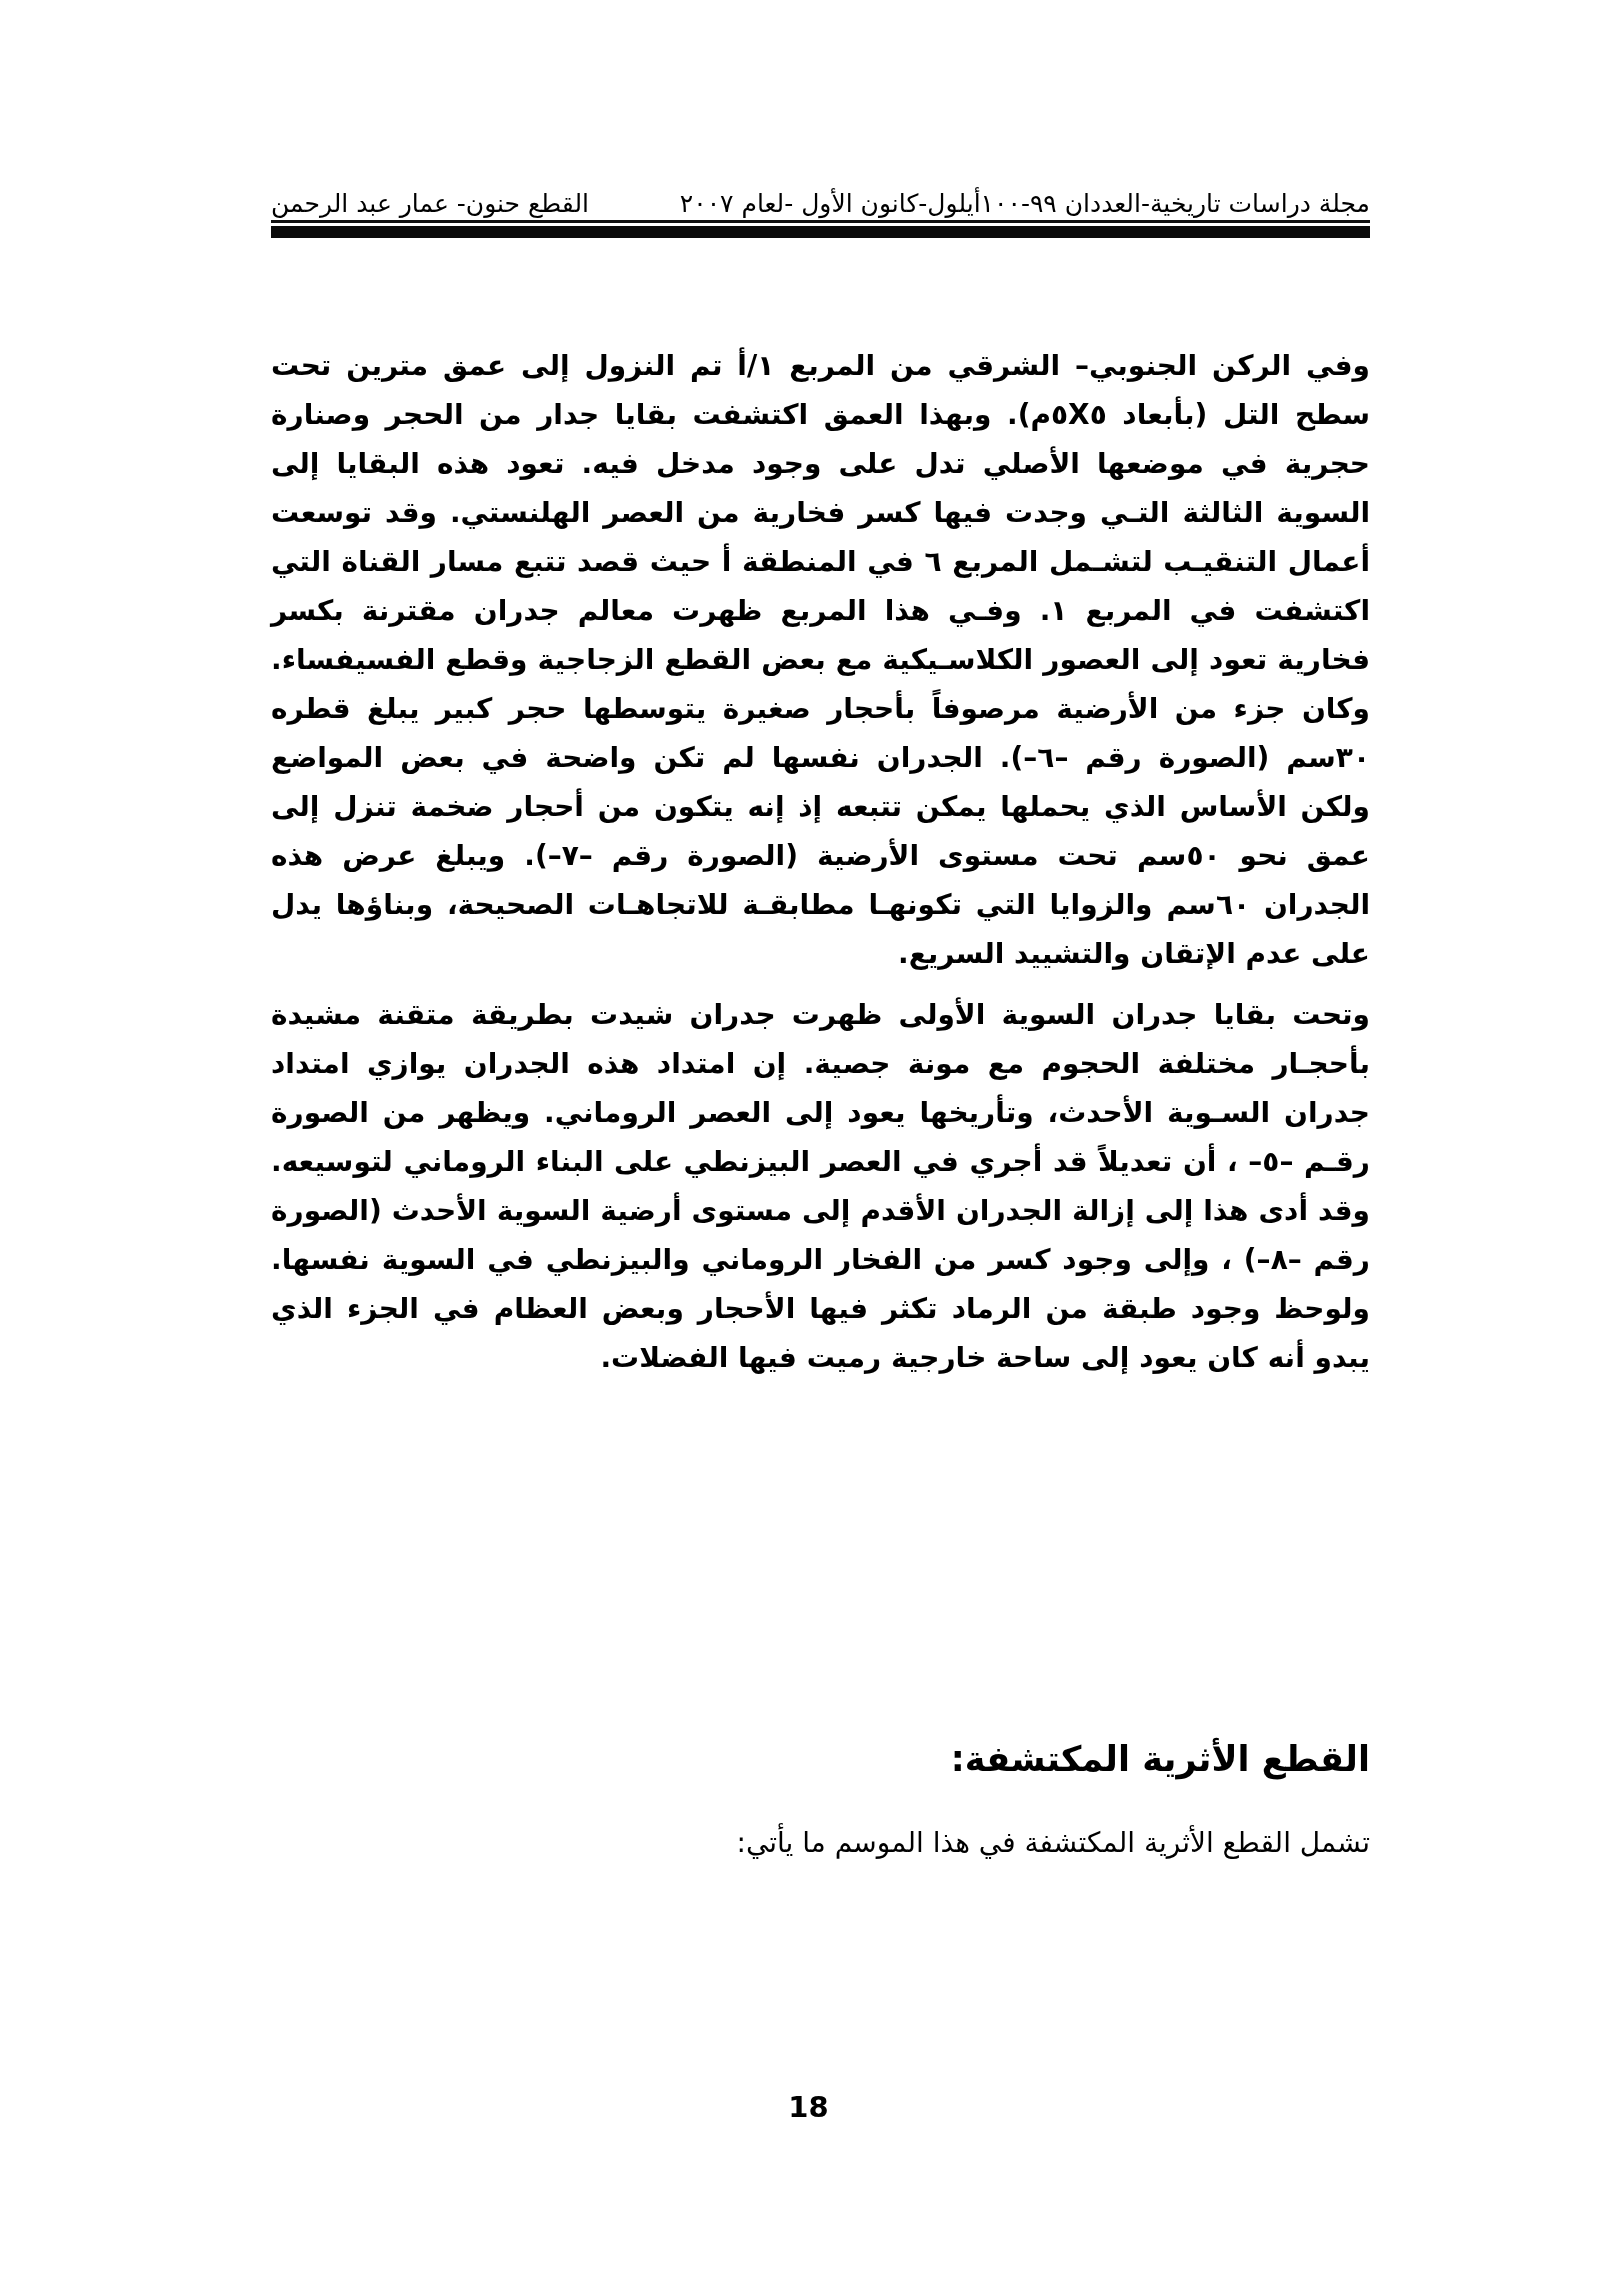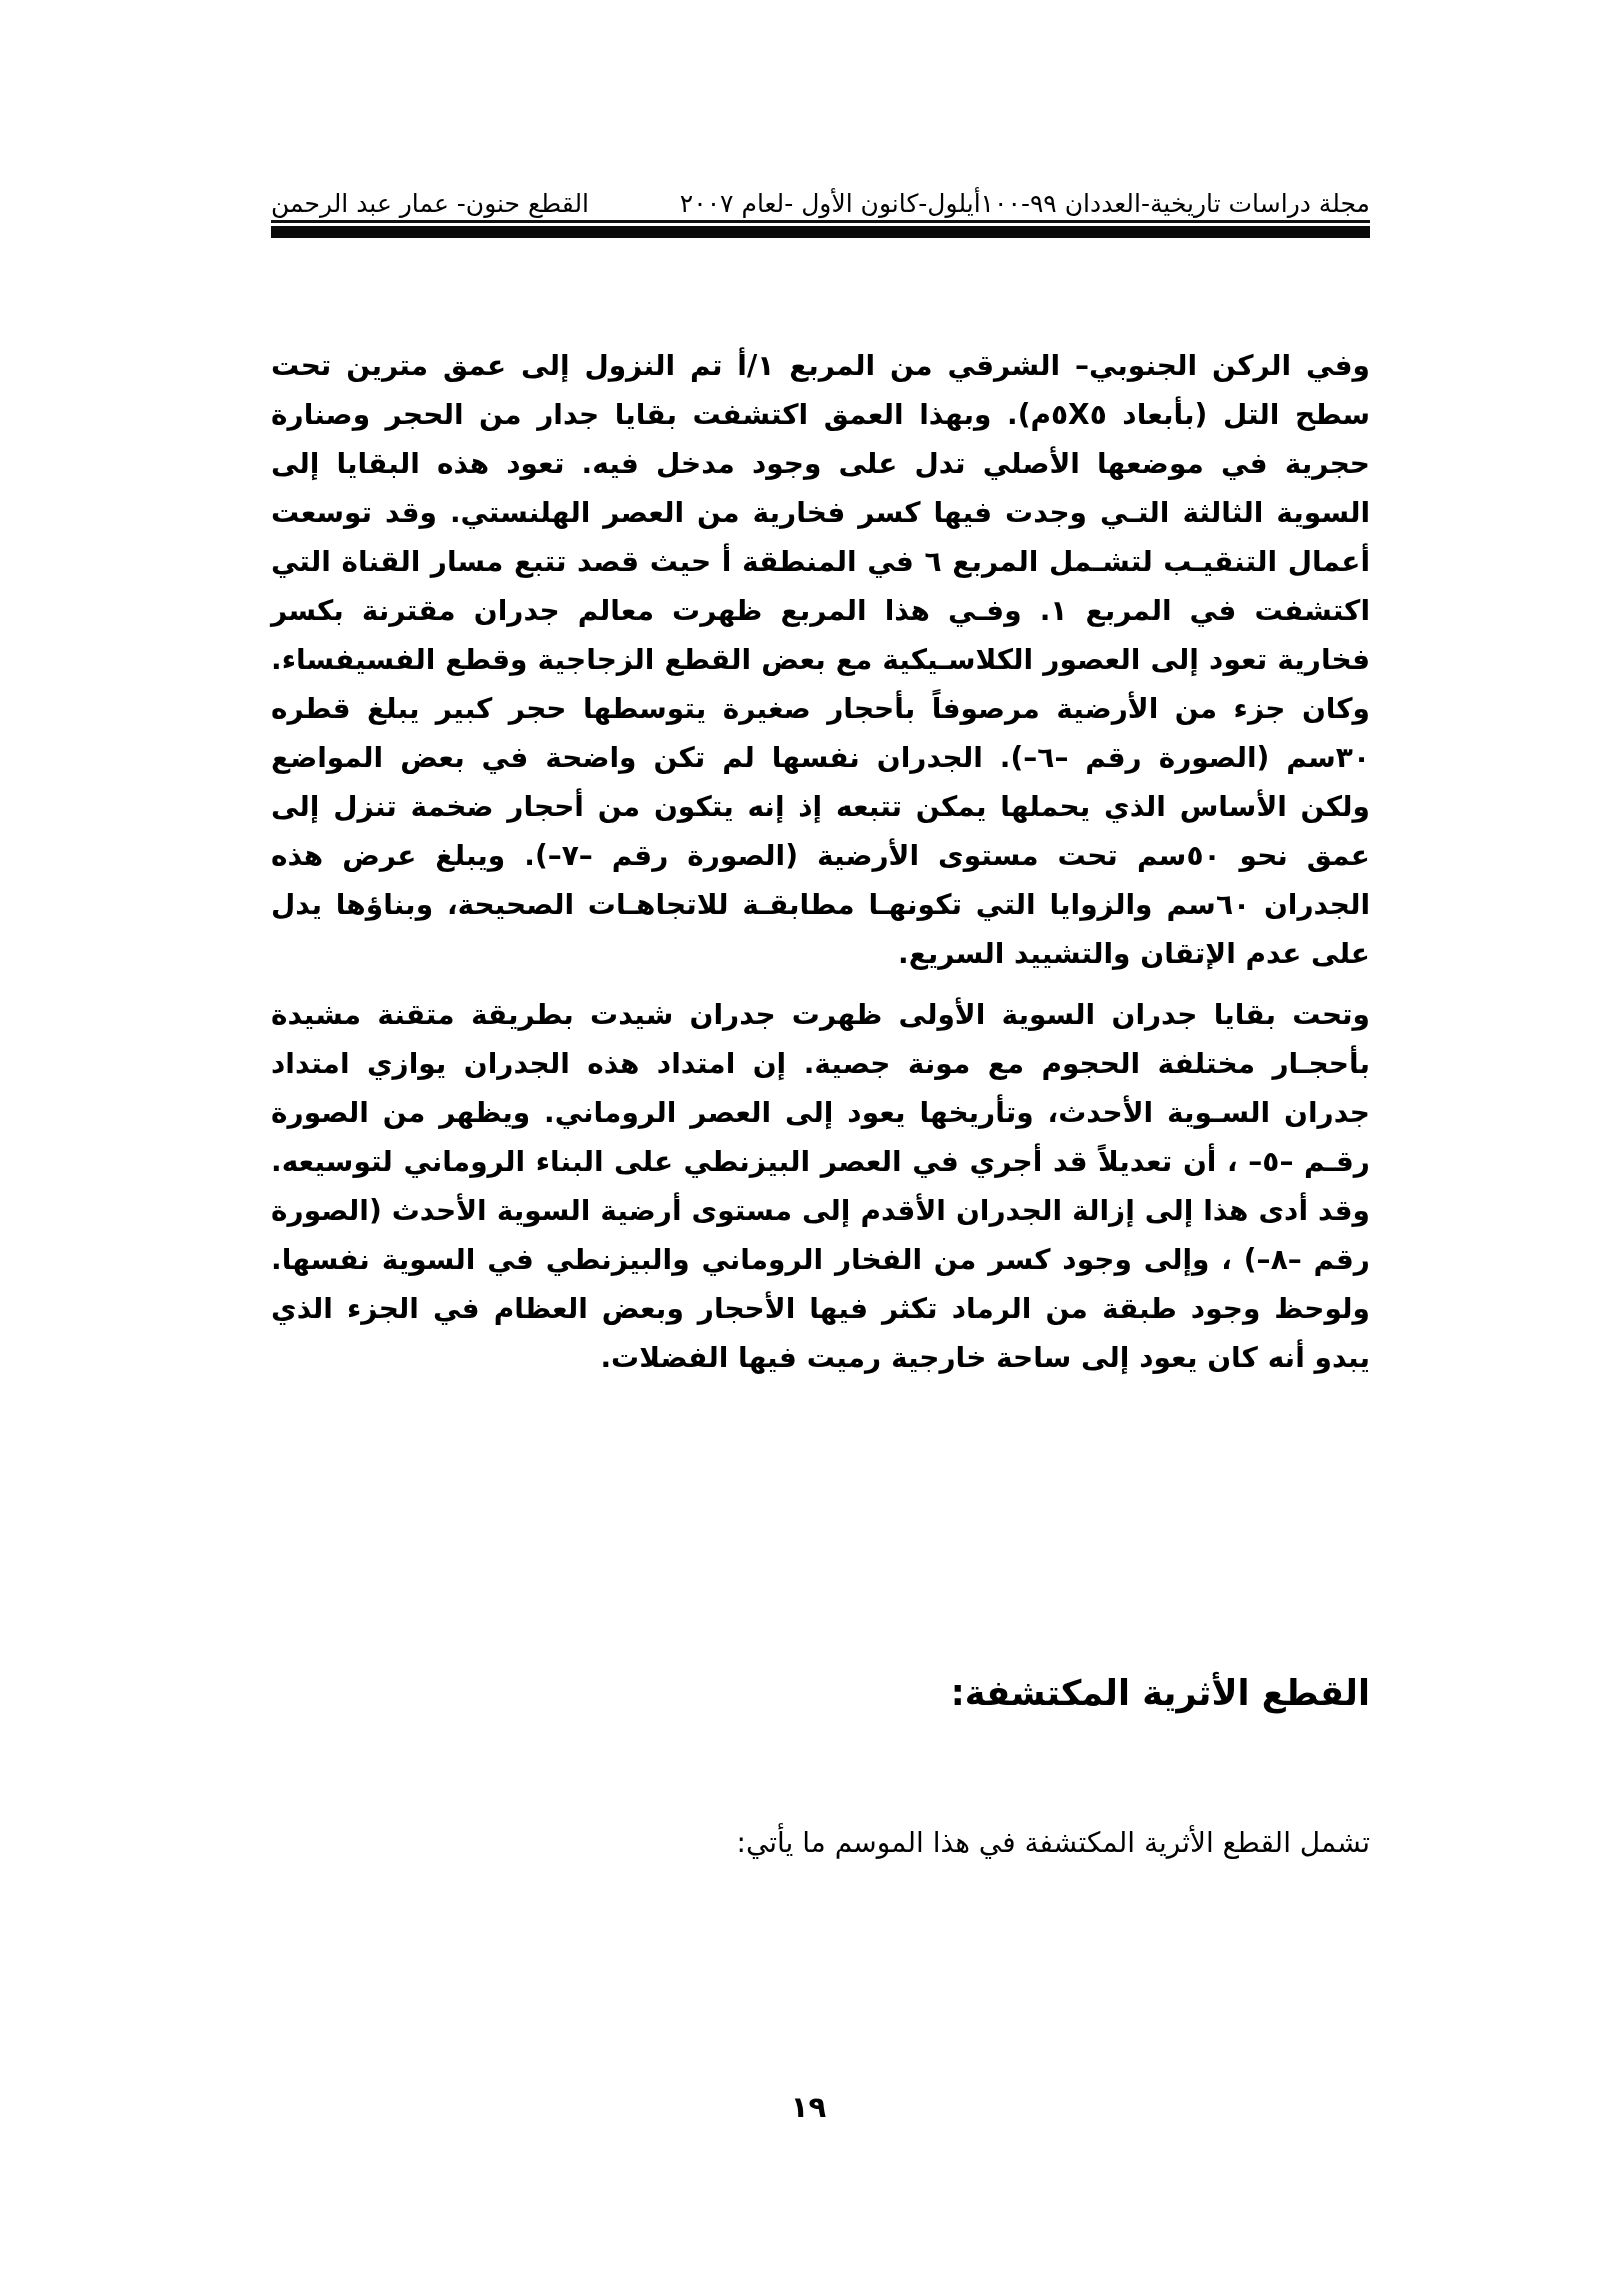--- a/index.html
+++ b/index.html
@@ -71,21 +71,21 @@
   .body-text p {
     margin: 0;
     text-align: justify;
   }
   .body-text p.para2 {
     margin-top: 11.8px;
   }
   .section-heading {
     position: absolute;
     left: 271px;
-    top: 1668px;
+    top: 1734px;
     width: 1099px;
     direction: rtl;
     text-align: right;
     font-size: 35px;
     font-weight: bold;
     line-height: 51px;
   }
   .section-intro {
     position: absolute;
     left: 271px;
@@ -122,16 +122,16 @@
   <div class="header-rule-thick"></div>
 
   <div class="body-text">
     <p class="para1">وفي الركن الجنوبي– الشرقي من المربع ١/أ تم النزول إلى عمق مترين تحت سطح التل (بأبعاد ٥X٥م). وبهذا العمق اكتشفت بقايا جدار من الحجر وصنارة حجرية في موضعها الأصلي تدل على وجود مدخل فيه. تعود هذه البقايا إلى السوية الثالثة التـي وجدت فيها كسر فخارية من العصر الهلنستي. وقد توسعت أعمال التنقيـب لتشـمل المربع ٦ في المنطقة أ حيث قصد تتبع مسار القناة التي اكتشفت في المربع ١. وفـي هذا المربع ظهرت معالم جدران مقترنة بكسر فخارية تعود إلى العصور الكلاسـيكية مع بعض القطع الزجاجية وقطع الفسيفساء. وكان جزء من الأرضية مرصوفاً بأحجار صغيرة يتوسطها حجر كبير يبلغ قطره ٣٠سم (الصورة رقم –٦–). الجدران نفسها لم تكن واضحة في بعض المواضع ولكن الأساس الذي يحملها يمكن تتبعه إذ إنه يتكون من أحجار ضخمة تنزل إلى عمق نحو ٥٠سم تحت مستوى الأرضية (الصورة رقم –٧–). ويبلغ عرض هذه الجدران ٦٠سم والزوايا التي تكونهـا مطابقـة للاتجاهـات الصحيحة، وبناؤها يدل على عدم الإتقان والتشييد السريع.</p>
     <p class="para2">وتحت بقايا جدران السوية الأولى ظهرت جدران شيدت بطريقة متقنة مشيدة بأحجـار مختلفة الحجوم مع مونة جصية. إن امتداد هذه الجدران يوازي امتداد جدران السـوية الأحدث، وتأريخها يعود إلى العصر الروماني. ويظهر من الصورة رقـم –٥– ، أن تعديلاً قد أجري في العصر البيزنطي على البناء الروماني لتوسيعه. وقد أدى هذا إلى إزالة الجدران الأقدم إلى مستوى أرضية السوية الأحدث (الصورة رقم –٨–) ، وإلى وجود كسر من الفخار الروماني والبيزنطي في السوية نفسها. ولوحظ وجود طبقة من الرماد تكثر فيها الأحجار وبعض العظام في الجزء الذي يبدو أنه كان يعود إلى ساحة خارجية رميت فيها الفضلات.</p>
   </div>
 
   <div class="section-heading">القطع الأثرية المكتشفة:</div>
   <div class="section-intro">تشمل القطع الأثرية المكتشفة في هذا الموسم ما يأتي:</div>
 
-  <div class="page-number">١٩</div>
+  <div class="page-number">18</div>
 
 </div>
 
 
 </body></html>

